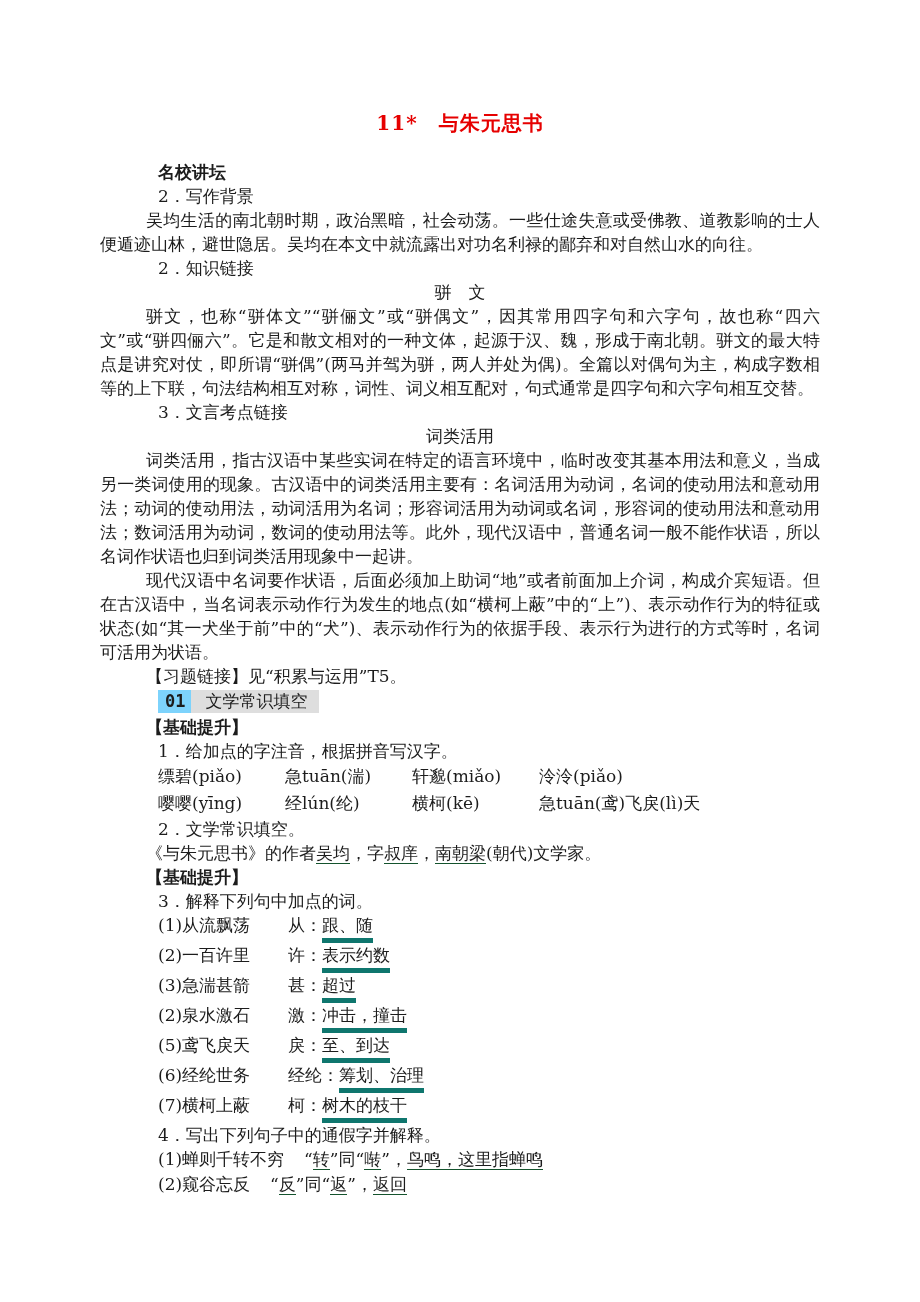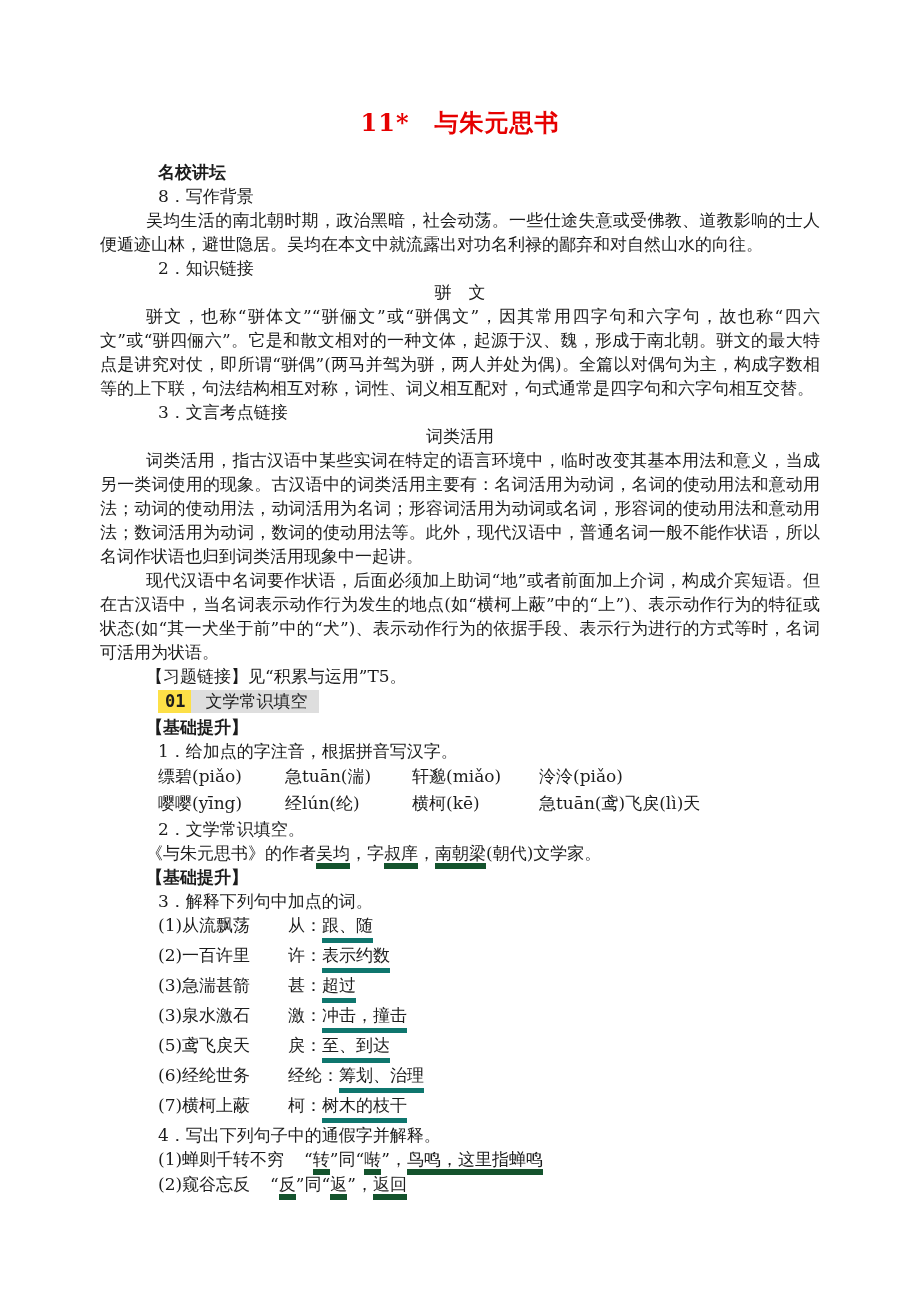--- a/index.html
+++ b/index.html
@@ -4,67 +4,67 @@
 <style>
   html,body{margin:0;padding:0;background:#ffffff;}
   body{width:920px;}
   .page{
     width:920px;height:1302px;box-sizing:border-box;
     padding:106px 100px 0 100px;overflow:hidden;background:#ffffff;
     font-family:"DejaVu Serif","Liberation Serif",serif;
     color:#1c1c1c;font-size:17px;line-height:24px;
   }
   .title{
-    text-align:center;font-weight:bold;font-size:24px;line-height:34px;
+    text-align:center;font-weight:bold;font-size:20px;line-height:34px;
     margin:0 0 20px 0;color:#e60000;letter-spacing:1px;
   }
   p{margin:0;}
   .head{padding-left:58px;}
   .bold{font-weight:bold;}
   .bracket-head{padding-left:46px;font-weight:bold;}
   .link-note{padding-left:46px;}
   .para{text-align:justify;text-indent:46px;}
   .center-head{text-align:center;}
   .sec-strip{display:flex;align-items:stretch;margin:2px 0 2px 58px;line-height:23px;}
   .sec-num{background:#c6c6c6;font-weight:bold;padding:0 6px 0 7px;font-family:"DejaVu Sans Mono","Liberation Mono",monospace;}
   .sec-lbl{background:#dedede;padding:0 12px 0 14px;}
   .pinyin-row{display:flex;padding-left:58px;line-height:27px;}
   .pinyin-cell{width:127px;flex:0 0 auto;}
   .pinyin-cell:last-child{width:auto;}
   .qrow{display:flex;padding-left:58px;line-height:25px;}
   .qphrase{width:130px;flex:0 0 auto;}
   .tjrow{padding-left:58px;line-height:25px;}
   .tj-explain{margin-left:20px;}
-  .u, .rich .u{border-bottom:6px solid #14532d;padding-bottom:0px;}
+  .u, .rich .u{border-bottom:1px solid #14532d;padding-bottom:0px;}
   .answer{border-bottom:5px solid #0f766e;}
 </style>
 </head>
 <body>
 
 <div class="page">
 
   <h1 class="title" style="color: rgb(230, 0, 0);">11*　与朱元思书</h1>
 
   <p class="head bold">名校讲坛</p>
-  <p class="head">8．写作背景</p>
+  <p class="head">2．写作背景</p>
   <p class="para">吴均生活的南北朝时期，政治黑暗，社会动荡。一些仕途失意或受佛教、道教影响的士人便遁迹山林，避世隐居。吴均在本文中就流露出对功名利禄的鄙弃和对自然山水的向往。</p>
 
   <p class="head">2．知识链接</p>
   <p class="center-head">骈　文</p>
   <p class="para">骈文，也称“骈体文”“骈俪文”或“骈偶文”，因其常用四字句和六字句，故也称“四六文”或“骈四俪六”。它是和散文相对的一种文体，起源于汉、魏，形成于南北朝。骈文的最大特点是讲究对仗，即所谓“骈偶”(两马并驾为骈，两人并处为偶)。全篇以对偶句为主，构成字数相等的上下联，句法结构相互对称，词性、词义相互配对，句式通常是四字句和六字句相互交替。</p>
 
   <p class="head">3．文言考点链接</p>
   <p class="center-head">词类活用</p>
   <p class="para">词类活用，指古汉语中某些实词在特定的语言环境中，临时改变其基本用法和意义，当成另一类词使用的现象。古汉语中的词类活用主要有：名词活用为动词，名词的使动用法和意动用法；动词的使动用法，动词活用为名词；形容词活用为动词或名词，形容词的使动用法和意动用法；数词活用为动词，数词的使动用法等。此外，现代汉语中，普通名词一般不能作状语，所以名词作状语也归到词类活用现象中一起讲。</p>
   <p class="para">现代汉语中名词要作状语，后面必须加上助词“地”或者前面加上介词，构成介宾短语。但在古汉语中，当名词表示动作行为发生的地点(如“横柯上蔽”中的“上”)、表示动作行为的特征或状态(如“其一犬坐于前”中的“犬”)、表示动作行为的依据手段、表示行为进行的方式等时，名词可活用为状语。</p>
 
   <p class="link-note">【习题链接】见“积累与运用”T5。</p>
 
   <div class="sec-strip">
-    <span class="sec-num" style="background: #fde047;">01</span>
+    <span class="sec-num" style="background: #7dd3fc;">01</span>
     <span class="sec-lbl" style="background: rgb(222, 222, 222);">文学常识填空</span>
   </div>
 
   <p class="bracket-head">【基础提升】</p>
   <p class="head">1．给加点的字注音，根据拼音写汉字。</p>
 
   <div class="pinyin-row">
 
   <span class="pinyin-cell">缥碧(piǎo)</span>
       <span class="pinyin-cell">急tuān(湍)</span>
@@ -99,21 +99,21 @@
         <span class="answer">表示约数</span>
       </div>
 
       <div class="qrow">
         <span class="qphrase">(3)急湍甚箭</span>
         <span class="qlabel">甚：</span>
         <span class="answer">超过</span>
       </div>
 
       <div class="qrow">
-        <span class="qphrase">(3)泉水激石</span>
+        <span class="qphrase">(2)泉水激石</span>
         <span class="qlabel">激：</span>
         <span class="answer">冲击，撞击</span>
       </div>
 
       <div class="qrow">
         <span class="qphrase">(5)鸢飞戾天</span>
         <span class="qlabel">戾：</span>
         <span class="answer">至、到达</span>
       </div>
 

